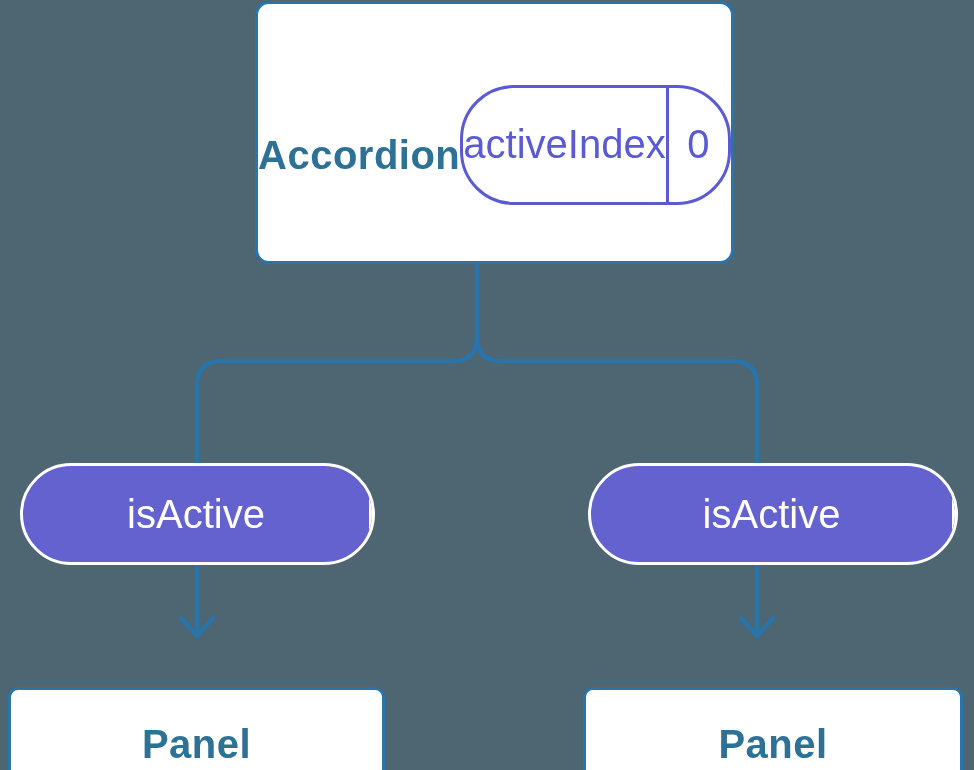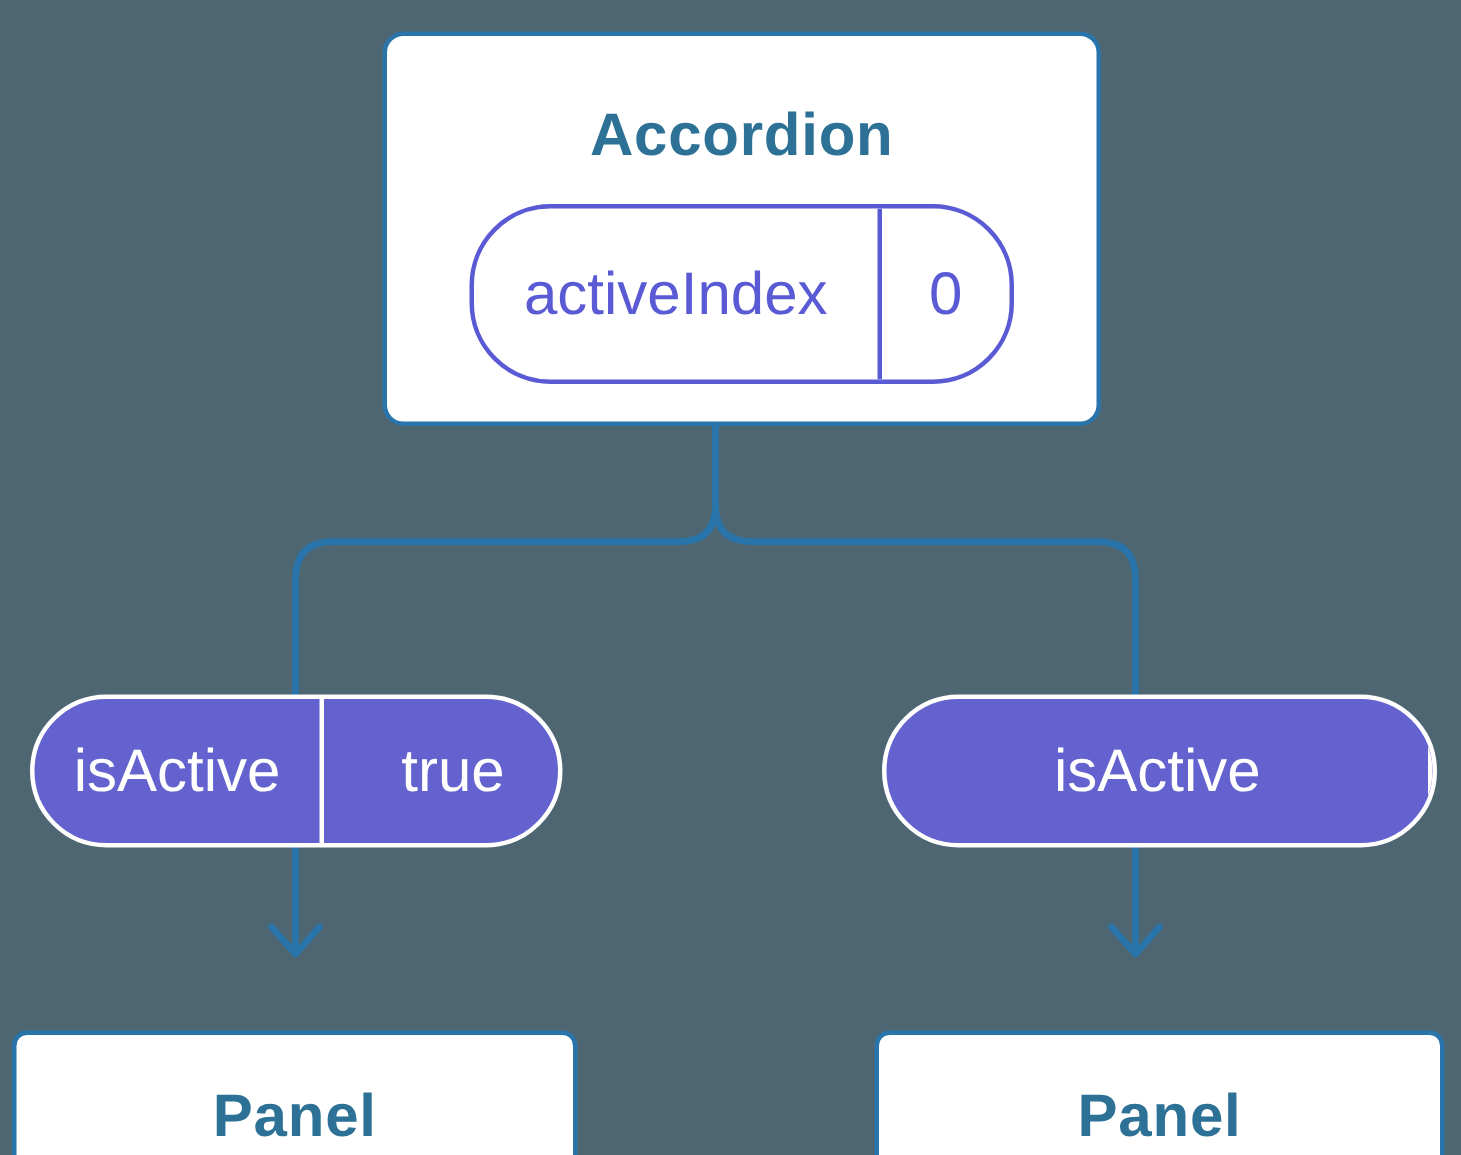--- a/index.html
+++ b/index.html
@@ -30,29 +30,29 @@
   svg.connectors path {
     fill: none;
     stroke: var(--line, #2874AB);
     stroke-width: 4.5;
     stroke-linecap: round;
     stroke-linejoin: round;
   }
   .root-card {
     position: absolute;
     left: 255px;
-    top: 21px;
+    top: 1px;
     width: 479px;
     height: 263px;
     box-sizing: border-box;
     background: var(--card-bg, #FFFFFF);
     border: 3px solid var(--line, #2874AB);
     border-radius: 14px;
     display: flex;
-    flex-direction: column;
+    flex-direction: row;
     align-items: center;
   }
   .component-title {
     font-size: 40px;
     font-weight: 600;
     line-height: 1.1;
     color: var(--component-text, #2E7196);
     letter-spacing: 0.5px;
   }
   .root-card .component-title {
@@ -151,21 +151,20 @@
   <div class="root-card">
     <div class="component-title">Accordion</div>
     <div class="state-pill">
       <div class="pill-name">activeIndex</div>
       <div class="pill-value">0</div>
     </div>
   </div>
 
   <div class="prop-pill left">
     <div class="pill-name">isActive</div>
-    <div class="pill-value">true</div>
   </div>
 
   <div class="prop-pill right">
     <div class="pill-name">isActive</div>
   </div>
 
   <div class="panel-card left">
     <div class="component-title">Panel</div>
   </div>
 

